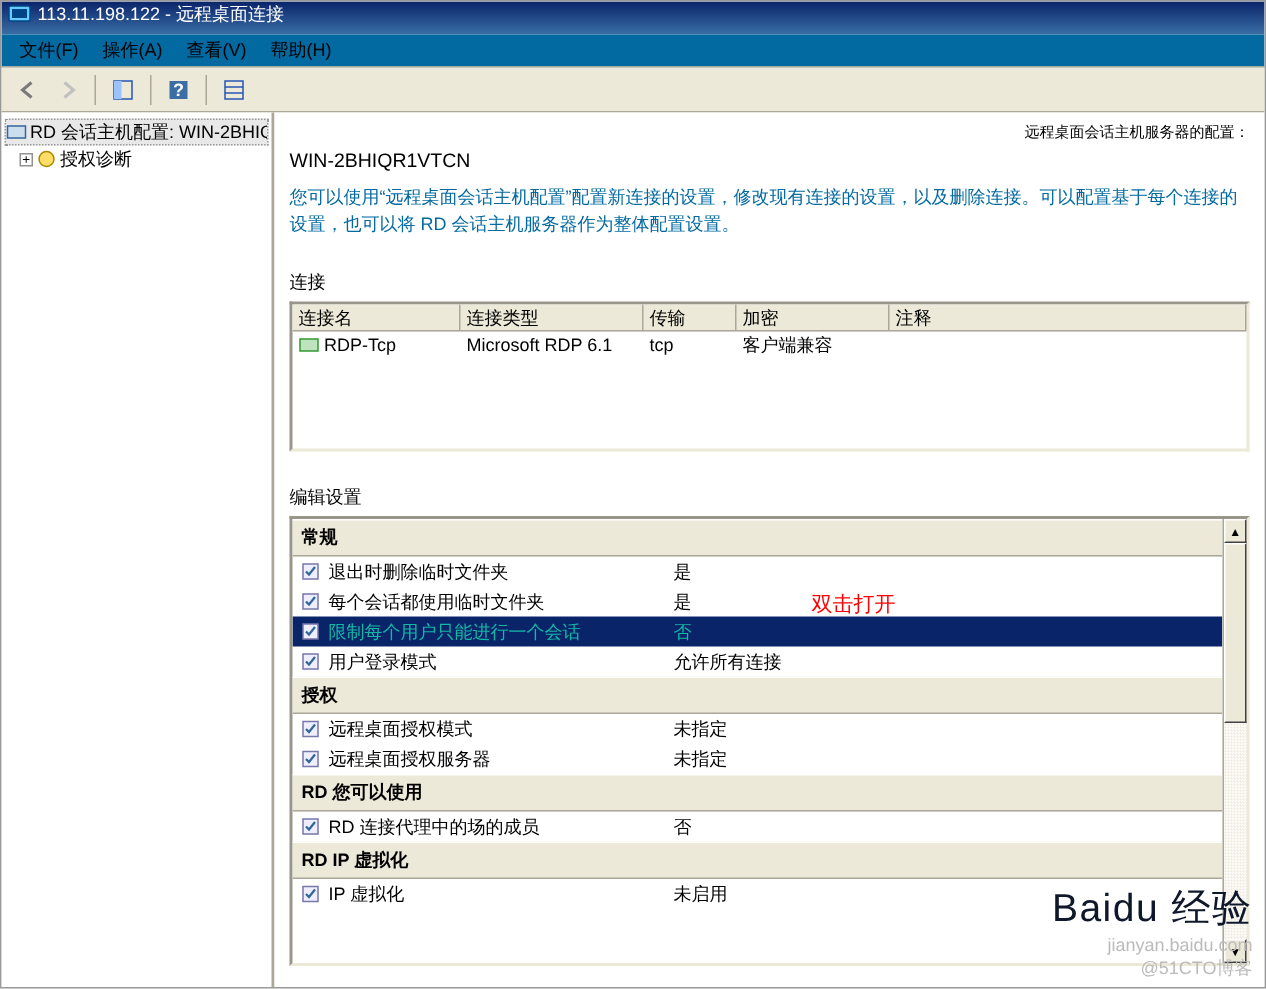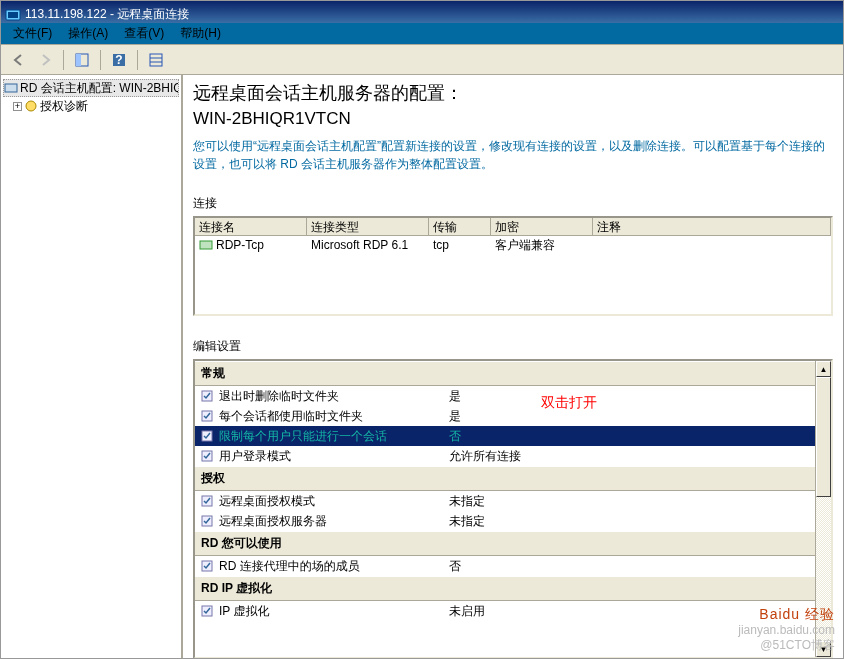--- a/index.html
+++ b/index.html
@@ -1,32 +1,32 @@
 <!DOCTYPE html>
 <html><head>
   <meta charset="utf-8">
   <style>
     * { margin:0; padding:0; box-sizing:border-box; font-family:"Microsoft YaHei","SimSun",Tahoma,sans-serif; font-size:12px; }
     body { background:#fff; width:844px; height:659px; overflow:hidden; border:1px solid #999; position:relative; }
-    .titlebar { background:linear-gradient(#0a246a,#3a6ea5); height:22px; display:flex; align-items:flex-end; padding:0 4px; color:#fff; }
+    .titlebar { background:linear-gradient(#0a246a,#3a6ea5); height:22px; display:flex; align-items:flex-start; padding:0 4px; color:#fff; }
     .titlebar .ticon { width:16px; height:16px; margin-right:4px; }
     .menubar { background:#0369a1; height:22px; display:flex; align-items:center; border-bottom:1px solid #aca899; padding:0 4px; }
     .menubar .mitem { padding:2px 8px; cursor:default; }
     .toolbar { background:#ece9d8; height:30px; display:flex; align-items:center; border-bottom:1px solid #aca899; padding:0 6px; gap:2px; }
     .tbtn { width:24px; height:24px; display:flex; align-items:center; justify-content:center; border:1px solid transparent; }
     .tsep { width:1px; height:20px; background:#aca899; margin:0 4px; }
     .main { display:flex; height:calc(659px - 22px - 22px - 30px - 2px); }
     .tree { width:182px; border-right:2px solid #aca899; background:#fff; padding:4px 2px; }
     .tree-row { display:flex; align-items:center; height:18px; gap:2px; white-space:nowrap; overflow:hidden; }
     .tree-row.child { padding-left:10px; }
     .tree-sel { background:#e8e8e8; border:1px dotted #999; }
     .exp { width:9px; height:9px; border:1px solid #919191; font-size:9px; line-height:7px; text-align:center; color:#000; cursor:pointer; }
     .content { flex:1; background:#fff; padding:6px 10px 0 10px; overflow:hidden; }
-    .hdr-title { font-size:18px; margin-bottom:4px; }
-    .hdr-sub { font-size:17px; margin-bottom:8px; }
+    .hdr-title { font-size:10px; margin-bottom:4px;text-align:right; }
+    .hdr-sub { font-size:13px; margin-bottom:8px; }
     .hdr-desc { font-size:12px; line-height:1.5; color:#0369a1; }
     .section-label { margin-top:22px; margin-bottom:4px; font-size:12px;font-family:Liberation Mono, monospace; }
     .conn-box { border:2px inset #ece9d8; background:#fff; height:100px; }
     .conn-head { display:flex; background:#ece9d8; height:18px; border-bottom:1px solid #aca899; }
     .conn-head div { border-right:1px solid #aca899; padding:1px 4px; overflow:hidden; }
     .conn-row { display:flex; height:18px; align-items:center; }
     .conn-row div { padding:1px 4px; overflow:hidden; }
     .c1 { width:112px; } .c2 { width:122px; } .c3 { width:62px; } .c4 { width:102px; } .c5 { flex:1; }
     .edit-outer { border:2px inset #ece9d8; background:#fff; height:300px; display:flex; }
     .edit-inner { flex:1; overflow:hidden; }
@@ -35,21 +35,21 @@
     .track { flex:1; background:repeating-conic-gradient(#ece9d8 0 25%,#fff 0 50%) 0/2px 2px; position:relative; }
     .thumb { position:absolute; top:0; left:0; right:0; height:120px; background:#ece9d8; border:1px solid #fff; border-right-color:#404040; border-bottom-color:#404040; }
     .grp-hdr { background:#ece9d8; font-weight:bold; padding:3px 6px; border-top:1px solid #fff; border-bottom:1px solid #aca899; }
     .grp-row { display:flex; align-items:center; height:20px; padding:0 4px; }
     .grp-row.sel { background:#0a246a; color:#14b8a6; }
     .gicon { width:16px; margin-right:4px; display:flex; align-items:center; justify-content:center; }
     .glabel { width:230px; }
     .gvalue { flex:1; }
     .annot { color:red; font-size:14px; position:absolute; }
     .watermark { position:absolute; right:8px; bottom:4px; color:#bbb; font-size:10px; text-align:right; line-height:1.3; }
-    .wm-logo { font-size:14px; color:#c2410c; letter-spacing:1px; }
+    .wm-logo { font-size:26px; color:#0f172a; letter-spacing:1px; }
     svg { display:block; }
   </style>
 </head>
 <body>
 
 <div class="titlebar">
   <span class="ticon">
     <svg width="16" height="16">
         <rect x="1" y="3" width="14" height="10" rx="1" fill="#6cf" stroke="#048"></rect>
         <rect x="3" y="5" width="10" height="6" fill="#048"></rect>

